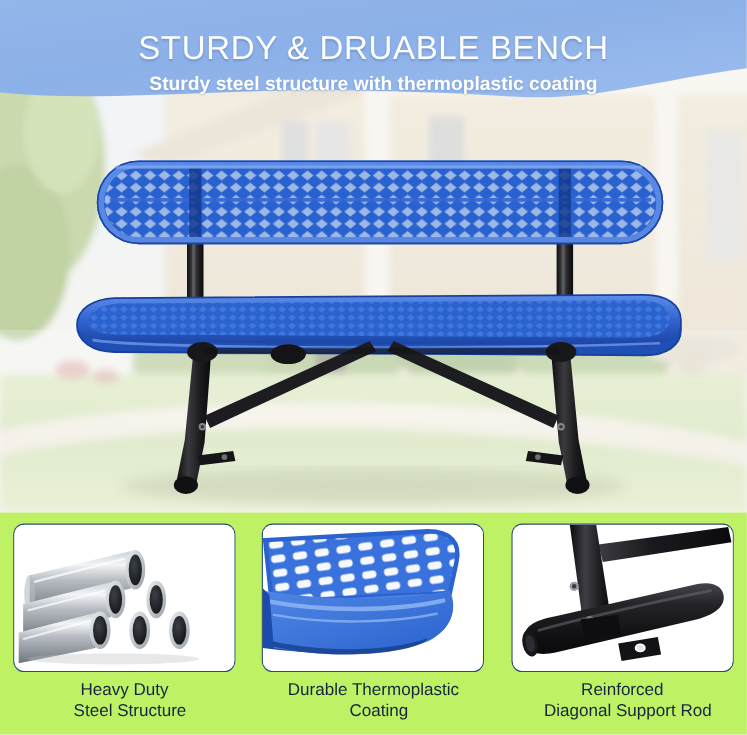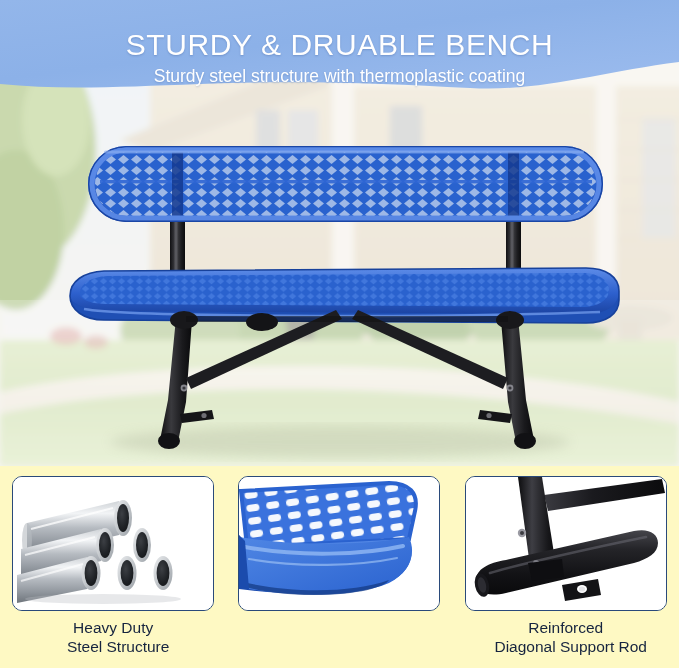--- a/index.html
+++ b/index.html
@@ -31,40 +31,40 @@
     font-size: 30px;
     letter-spacing: 0.6px;
     color: #ffffff;
     font-weight: 400;
     text-shadow: 0 1px 2px rgba(40,70,130,0.28);
   }
   .banner-sub {
     margin-top: 4px;
     font-size: 17.5px;
     color: #ffffff;
-    font-weight: 400;
+    font-weight: 700;
     text-shadow: 0 1px 2px rgba(40,70,130,0.25);
   }
 
   
   .hero {
     position: absolute;
     left: 0; top: 0;
     width: 679px; height: 466px;
     overflow: hidden;
     background: #efeee4;
   }
   .hero-svg { position: absolute; left: 0; top: 0; }
 
   
   .thumbs {
     position: absolute;
     left: 0; top: 466px;
     width: 679px; height: 202px;
-    background: #fef9c3;
+    background: #bef264;
     display: flex;
   }
   .thumb-cell {
     width: 226.3px;
     display: flex;
     flex-direction: column;
     align-items: center;
     padding-top: 10px;
   }
   .thumb-box {
@@ -388,20 +388,24 @@
         <path d="M0 60 C 60 70, 130 68, 170 60 C 178 78, 170 96, 150 106 C 112 122, 46 120, 0 110 Z" fill="url(#coatTopG)"></path>
 
         <path d="M6 70 C 60 80, 124 78, 164 69" fill="none" stroke="#8db5f2" stroke-width="4" opacity="0.85" stroke-linecap="round"></path>
         <path d="M10 82 C 60 91, 120 89, 158 81" fill="none" stroke="#a9c9f7" stroke-width="2.2" opacity="0.6" stroke-linecap="round"></path>
 
         <path d="M0 104 C 46 116, 112 117, 150 103 C 146 110, 120 118, 74 118 C 40 118, 12 112, 0 108 Z" fill="#12387f" opacity="0.7"></path>
 
         <path d="M0 58 L0 112 L10 112 L6 64 Z" fill="#1b4bad"></path>
       </svg>
     </div>
+    <div class="thumb-caption">
+      <span>Durable Thermoplastic</span>
+      <span class="cap-l2">Coating</span>
+    </div>
   </div>
 
   <div class="thumb-cell">
     <div class="thumb-box">
       <svg class="thumb-svg" width="202" height="135" viewBox="0 0 202 135">
         <defs>
           <linearGradient id="rodG" x1="0" y1="0" x2="0" y2="1">
             <stop offset="0" stop-color="#45454b"></stop>
             <stop offset="0.3" stop-color="#242428"></stop>
             <stop offset="0.7" stop-color="#121215"></stop>

